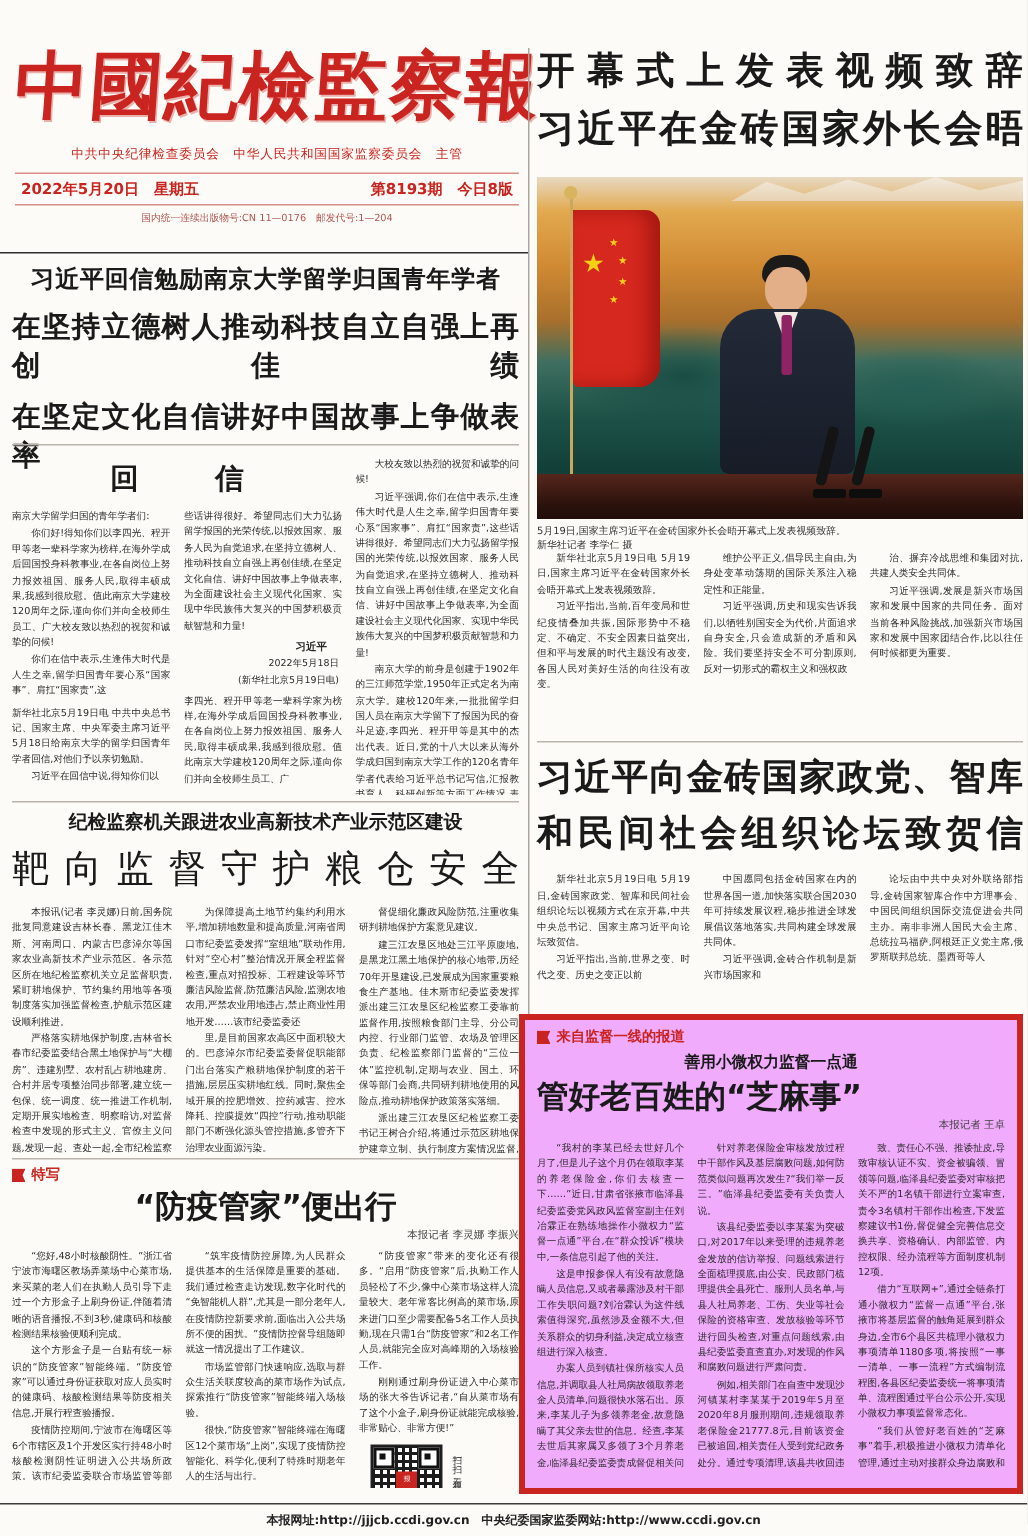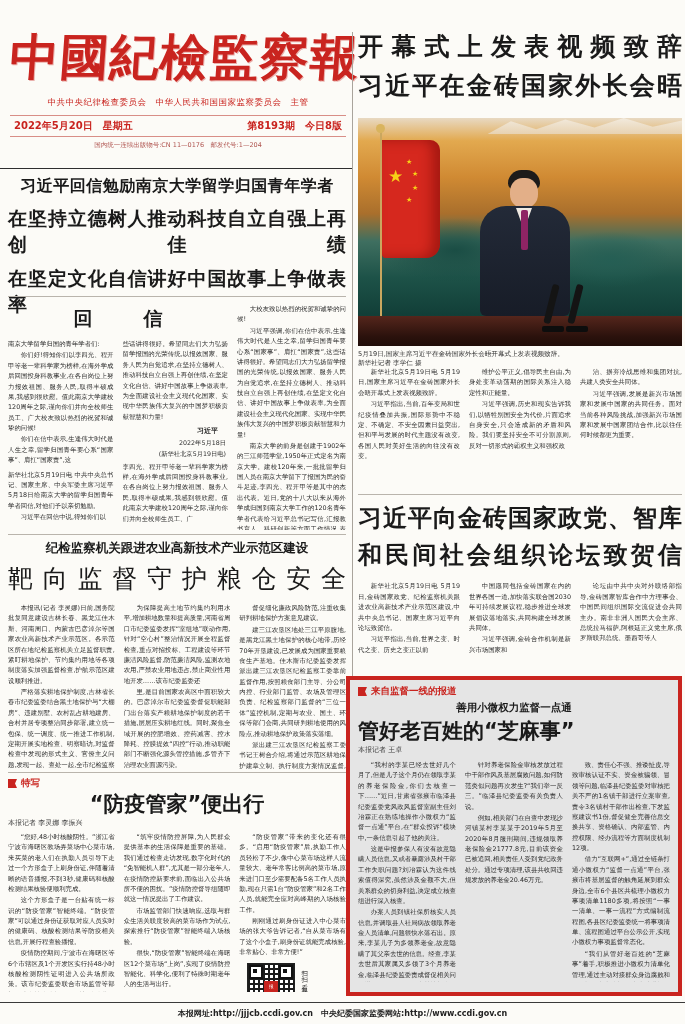--- a/index.html
+++ b/index.html
@@ -30,21 +30,21 @@
   }
   .mast-code{font-size:6.5px;color:#b05550;margin-top:4px;}
   .header-rule{position:absolute;left:0;top:168px;width:352px;border-top:1.5px solid #2e2e2e;}
   
   .jh{text-align:justify;text-align-last:justify;}
   .hrule{position:absolute;border-top:1px solid var(--rule);}
   .vrule{position:absolute;left:352px;top:32px;height:964px;border-left:1px solid #a9a49c;}
   .textcols{display:flex;gap:9px;}
   .textcol{flex:1;font-size:6.4px;line-height:1.62;color:var(--body);overflow:hidden;text-align:justify;}
   .textcol .p{margin:0 0 1px;text-indent:2em;}
-  .byline{text-align:left;font-size:7px;color:#444;}
+  .byline{text-align:right;font-size:7px;color:#444;}
   .label-row{display:flex;align-items:center;gap:4px;font-size:9.5px;color:var(--red);font-weight:bold;}
   .label-icon{width:9px;height:9px;background:var(--red);display:inline-block;
     clip-path:polygon(0 0,100% 0,78% 50%,100% 100%,0 100%);}
   
   .tr-headline{position:absolute;left:358px;top:28px;width:324px;
     font-size:25px;font-weight:bold;color:var(--ink);line-height:1.55;}
   
   .photo{position:absolute;left:358px;top:118px;width:324px;height:228px;overflow:hidden;
     background:
       radial-gradient(90px 40px at 78% 62%, rgba(36,94,84,.9), rgba(36,94,84,0) 70%),
@@ -75,21 +75,21 @@
   .photo-caption{position:absolute;left:358px;top:350px;width:324px;display:flex;
     justify-content:space-between;font-size:6.6px;color:#333;flex-direction:column;}
   .brics-cols{position:absolute;left:358px;top:367px;width:324px;height:122px;}
   .rule-right-1{left:358px;top:494px;width:324px;}
   
   .greeting{position:absolute;left:358px;top:500px;width:324px;}
   .greeting .hl{font-size:24px;font-weight:bold;color:var(--ink);line-height:1.55;}
   .greeting .textcols{margin-top:7px;height:90px;}
   
   .redbox{position:absolute;left:346px;top:676px;width:336px;height:320px;
-    border:4px solid var(--red);background:#e5e5e5;box-sizing:border-box;padding:5px 8px 4px;}
+    border:4px solid var(--red);background:#f0abfc;box-sizing:border-box;padding:5px 8px 4px;}
   .redbox .kick{text-align:center;font-size:10.5px;font-weight:bold;color:var(--ink);margin-top:3px;}
   .redbox .hl{text-align:left;font-size:21px;font-weight:bold;color:var(--ink);margin-top:2px;}
   .redbox .textcols{margin-top:5px;height:222px;}
   
   .lead{position:absolute;left:8px;top:176px;width:338px;text-align:center;}
   .lead .kick{font-size:16px;font-weight:bold;color:var(--ink);letter-spacing:.5px;}
   .lead .hl{font-size:19px;font-weight:bold;color:var(--ink);margin-top:9px;line-height:1.35;}
   .letter{position:absolute;left:8px;top:302px;width:338px;height:230px;display:flex;gap:9px;}
   .letter .lwrap{width:220px;}
   .letter .ltitle{text-align:center;font-size:19px;font-weight:bold;letter-spacing:16px;
@@ -187,21 +187,21 @@
         <p class="p">习近平强调,发展是新兴市场国家和发展中国家的共同任务。面对当前各种风险挑战,加强新兴市场国家和发展中国家团结合作,比以往任何时候都更为重要。</p>
       </div>
   </div>
   <div class="hrule rule-right-1"></div>
 
   <div class="greeting">
     <div class="hl jh">习近平向金砖国家政党、智库</div>
     <div class="hl jh">和民间社会组织论坛致贺信</div>
     <div class="textcols">
       <div class="textcol">
-          <p class="p">新华社北京5月19日电 5月19日,金砖国家政党、纪检监察机关跟进农业高新技术产业示范区建设,中共中央总书记、国家主席习近平向论坛致贺信。</p>
+          <p class="p">新华社北京5月19日电 5月19日,金砖国家政党、智库和民间社会组织论坛以视频方式在京开幕,中共中央总书记、国家主席习近平向论坛致贺信。</p>
           <p class="p">习近平指出,当前,世界之变、时代之变、历史之变正以前</p>
         </div>
       <div class="textcol">
           <p class="p">中国愿同包括金砖国家在内的世界各国一道,加快落实联合国2030年可持续发展议程,稳步推进全球发展倡议落地落实,共同构建全球发展共同体。</p>
           <p class="p">习近平强调,金砖合作机制是新兴市场国家和</p>
         </div>
       <div class="textcol">
           <p class="p">论坛由中共中央对外联络部指导,金砖国家智库合作中方理事会、中国民间组织国际交流促进会共同主办。南非非洲人国民大会主席、总统拉马福萨,阿根廷正义党主席,俄罗斯联邦总统、墨西哥等人</p>
         </div>
     </div>
@@ -216,20 +216,21 @@
     <div class="hl">管好老百姓的“芝麻事”</div>
     <div class="byline">本报记者 王卓</div>
     <div class="textcols">
       <div class="textcol">
           <p class="p">“我村的李某已经去世好几个月了,但是儿子这个月仍在领取李某的养老保险金,你们去核查一下……”近日,甘肃省张掖市临泽县纪委监委党风政风监督室副主任刘冶霖正在熟练地操作小微权力“监督一点通”平台,在“群众投诉”模块中,一条信息引起了他的关注。</p>
           <p class="p">这是申报参保人有没有故意隐瞒人员信息,又或者暴露涉及村干部工作失职问题?刘冶霖认为这件线索值得深究,虽然涉及金额不大,但关系群众的切身利益,决定成立核查组进行深入核查。</p>
           <p class="p">办案人员到镇社保所核实人员信息,并调取县人社局病故领取养老金人员清单,问题很快水落石出。原来,李某儿子为多领养老金,故意隐瞒了其父亲去世的信息。经查,李某去世后其家属又多领了3个月养老金,临泽县纪委监委责成督促相关问题进行了纠正,收回了李某违规多领取的养老金。</p>
         </div>
       <div class="textcol">
           <p class="p">针对养老保险金审核发放过程中干部作风及基层腐败问题,如何防范类似问题再次发生?“我们举一反三。”临泽县纪委监委有关负责人说。</p>
+          <p class="p">该县纪委监委以李某案为突破口,对2017年以来受理的违规养老金发放的信访举报、问题线索进行全面梳理摸底,由公安、民政部门梳理提供全县死亡、服刑人员名单,与县人社局养老、工伤、失业等社会保险的资格审查、发放核验等环节进行回头检查,对重点问题线索,由县纪委监委直查直办,对发现的作风和腐败问题进行严肃问责。</p>
           <p class="p">例如,相关部门在自查中发现沙河镇某村李某某于2019年5月至2020年8月服刑期间,违规领取养老保险金21777.8元,目前该资金已被追回,相关责任人受到党纪政务处分。通过专项清理,该县共收回违规发放的养老金20.46万元。</p>
         </div>
       <div class="textcol">
           <p class="p">致、责任心不强、推诿扯皮,导致审核认证不实、资金被骗领、冒领等问题,临泽县纪委监委对审核把关不严的1名镇干部进行立案审查,责令3名镇村干部作出检查,下发监察建议书1份,督促健全完善信息交换共享、资格确认、内部监管、内控权限、经办流程等方面制度机制12项。</p>
           <p class="p">借力“互联网+”,通过全链条打通小微权力“监督一点通”平台,张掖市将基层监督的触角延展到群众身边,全市6个县区共梳理小微权力事项清单1180多项,将按照“一事一清单、一事一流程”方式编制流程图,各县区纪委监委统一将事项清单、流程图通过平台公示公开,实现小微权力事项监督常态化。</p>
           <p class="p">“我们从管好老百姓的“芝麻事”着手,积极推进小微权力清单化管理,通过主动对接群众身边腐败和作风问题常态监督,严肃查处漠视侵害群众利益的不正之风和腐败问题,切实维护广大人民群众的切身利益,让群众实实在在感受到正风肃纪反腐带来的正向效应。”张掖市纪委监委有关负责人说。</p>
         </div>
     </div>
   </div>
 

